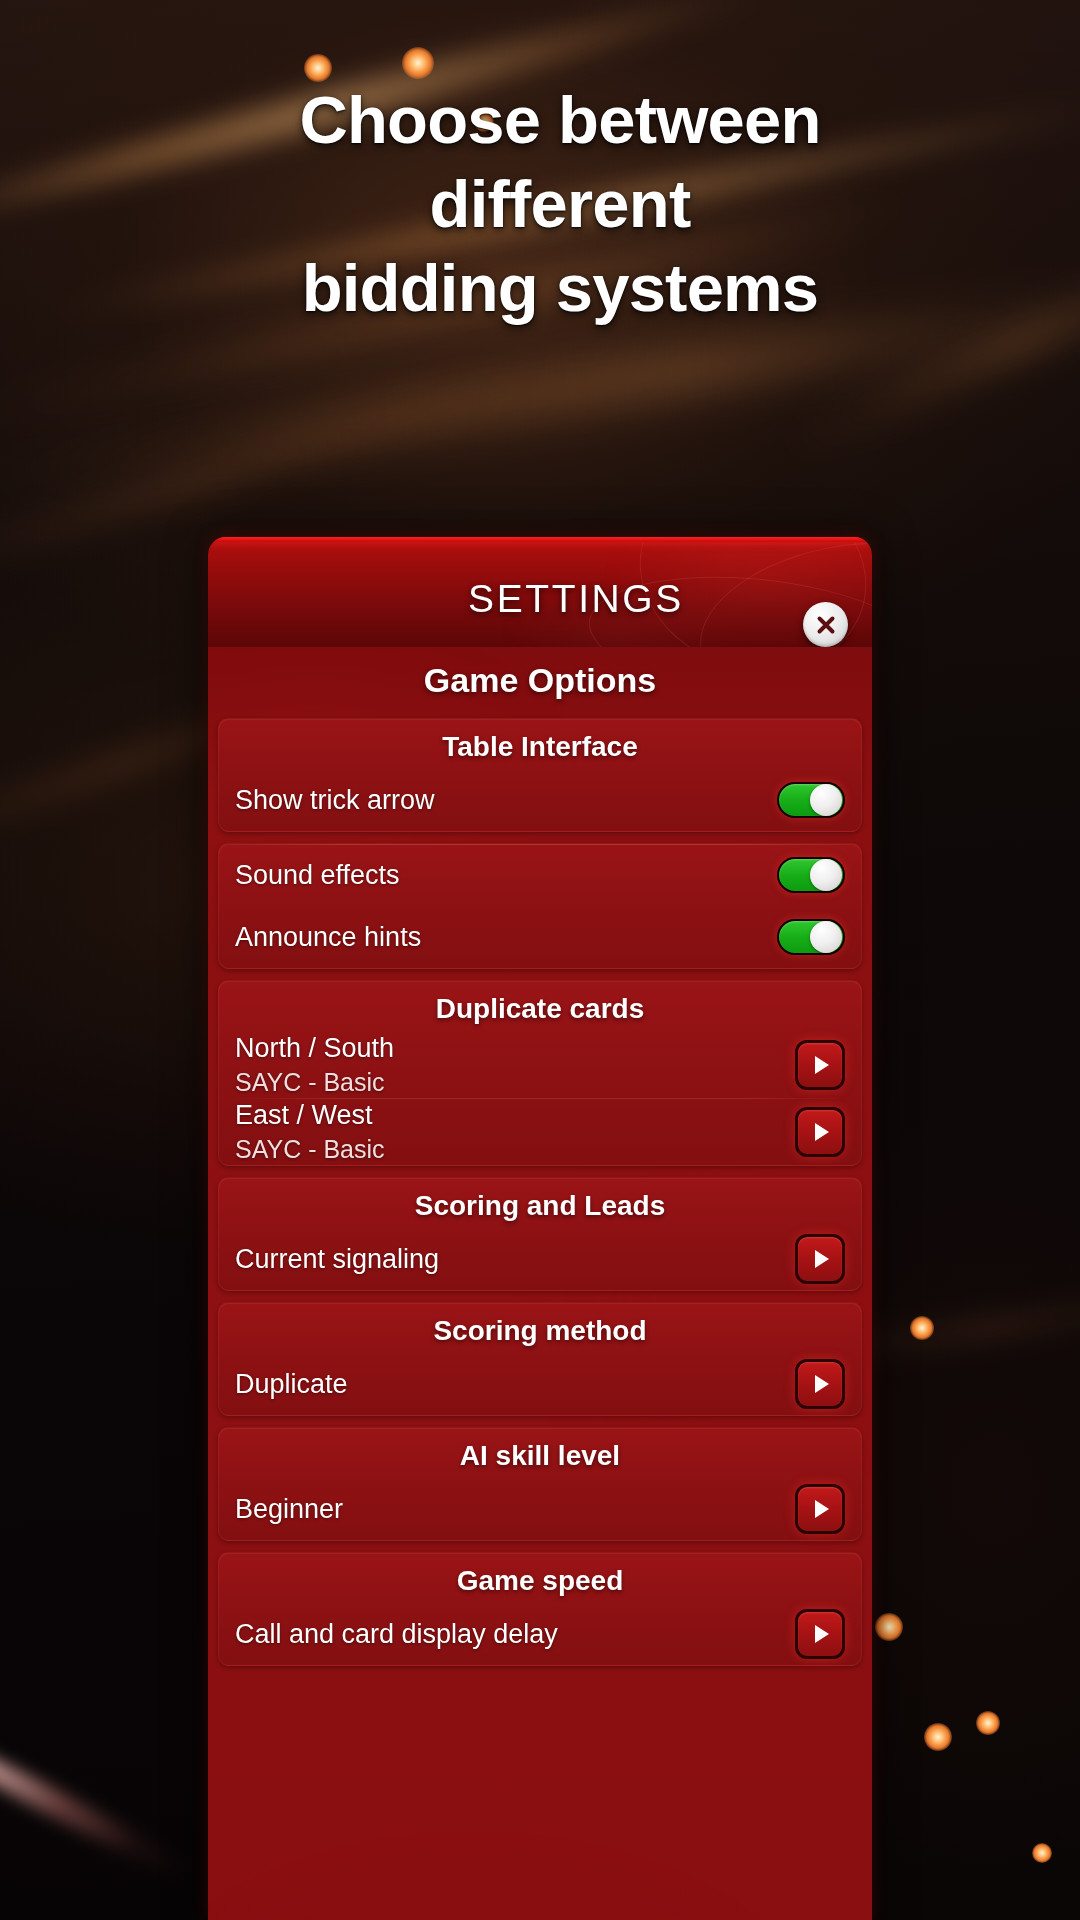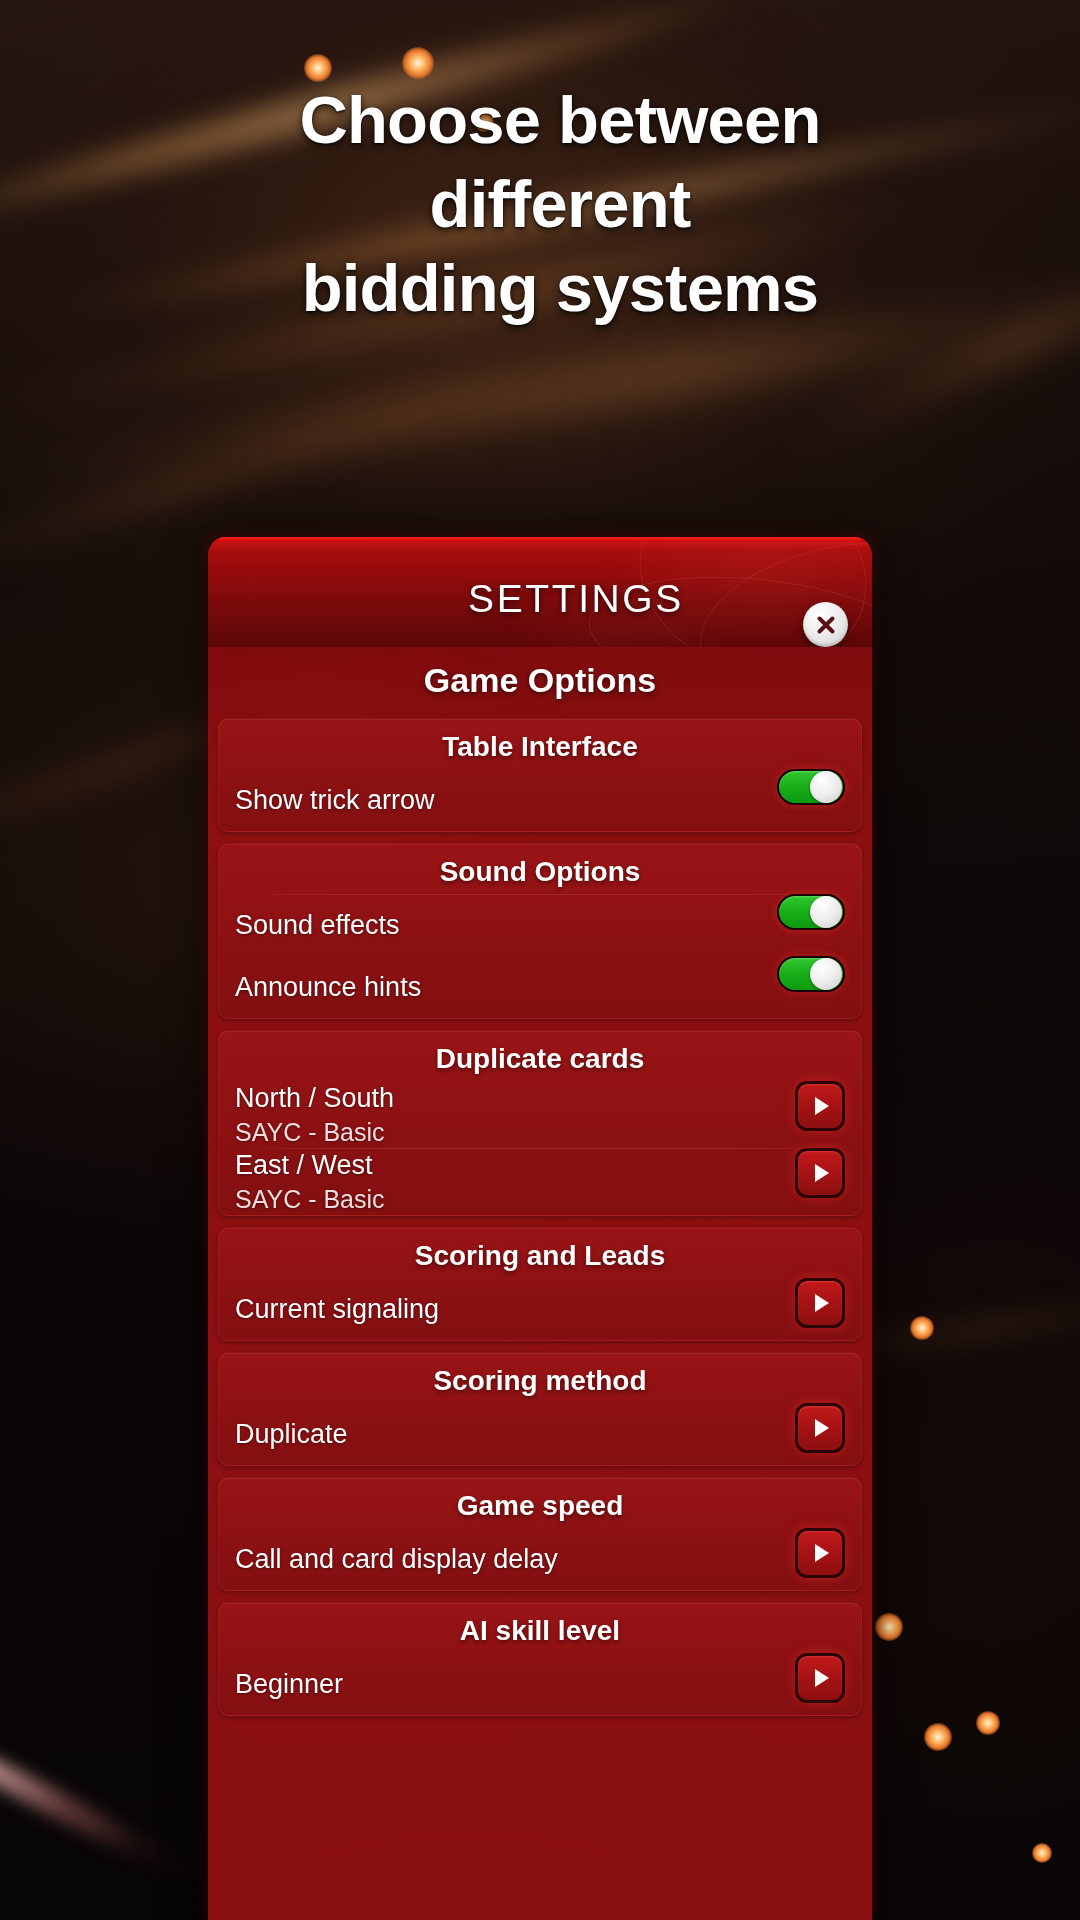--- a/index.html
+++ b/index.html
@@ -155,21 +155,21 @@
     margin-bottom:11px;
     padding:0 16px;
   }
   .card-title {
     text-align:center; color:#ffffff;
     font-size:28px; font-weight:bold;
     padding:12px 0 6px;
     text-shadow:0 2px 4px rgba(0,0,0,0.48);
   }
   .row {
-    display:flex; justify-content:space-between;
+    display:flex; align-items:center; justify-content:space-between;
     min-height:62px;
     position:relative;
   }
   .row.divided::before {
     content:""; position:absolute; left:-4px; right:-4px; top:0; height:1px;
     background:linear-gradient(90deg, rgba(255,150,140,0) 0%, rgba(255,150,140,0.17) 18%, rgba(255,150,140,0.17) 82%, rgba(255,150,140,0) 100%);
   }
   .row-text { display:flex; flex-direction:column; justify-content:center; }
   .row-label {
     color:#ffffff; font-size:27px; font-weight:normal;
@@ -265,21 +265,20 @@
           <div class="row">
             <div class="row-text">
               <div class="row-label">Show trick arrow</div>
             </div>
             <div class="toggle">
               <div class="knob"></div>
             </div>
           </div>
         </div>
         <div class="card">
-          <div class="card-title">Sound Options</div>
           <div class="row divided">
             <div class="row-text">
               <div class="row-label">Sound effects</div>
             </div>
             <div class="toggle">
               <div class="knob"></div>
             </div>
           </div>
           <div class="row">
             <div class="row-text">
@@ -335,37 +334,37 @@
               <div class="row-label">Duplicate</div>
             </div>
             <div class="playbtn">
               <svg width="20" height="22" viewBox="0 0 20 22">
                 <path d="M3 2 L17 11 L3 20 Z" fill="#ffffff"></path>
               </svg>
             </div>
           </div>
         </div>
         <div class="card">
+          <div class="card-title">AI skill level</div>
+          <div class="row">
+            <div class="row-text">
+              <div class="row-label">Beginner</div>
+            </div>
+            <div class="playbtn">
+              <svg width="20" height="22" viewBox="0 0 20 22">
+                <path d="M3 2 L17 11 L3 20 Z" fill="#ffffff"></path>
+              </svg>
+            </div>
+          </div>
+        </div>
+        <div class="card">
           <div class="card-title">Game speed</div>
           <div class="row">
             <div class="row-text">
               <div class="row-label">Call and card display delay</div>
-            </div>
-            <div class="playbtn">
-              <svg width="20" height="22" viewBox="0 0 20 22">
-                <path d="M3 2 L17 11 L3 20 Z" fill="#ffffff"></path>
-              </svg>
-            </div>
-          </div>
-        </div>
-        <div class="card">
-          <div class="card-title">AI skill level</div>
-          <div class="row">
-            <div class="row-text">
-              <div class="row-label">Beginner</div>
             </div>
             <div class="playbtn">
               <svg width="20" height="22" viewBox="0 0 20 22">
                 <path d="M3 2 L17 11 L3 20 Z" fill="#ffffff"></path>
               </svg>
             </div>
           </div>
         </div>
       </div>
   </div>

